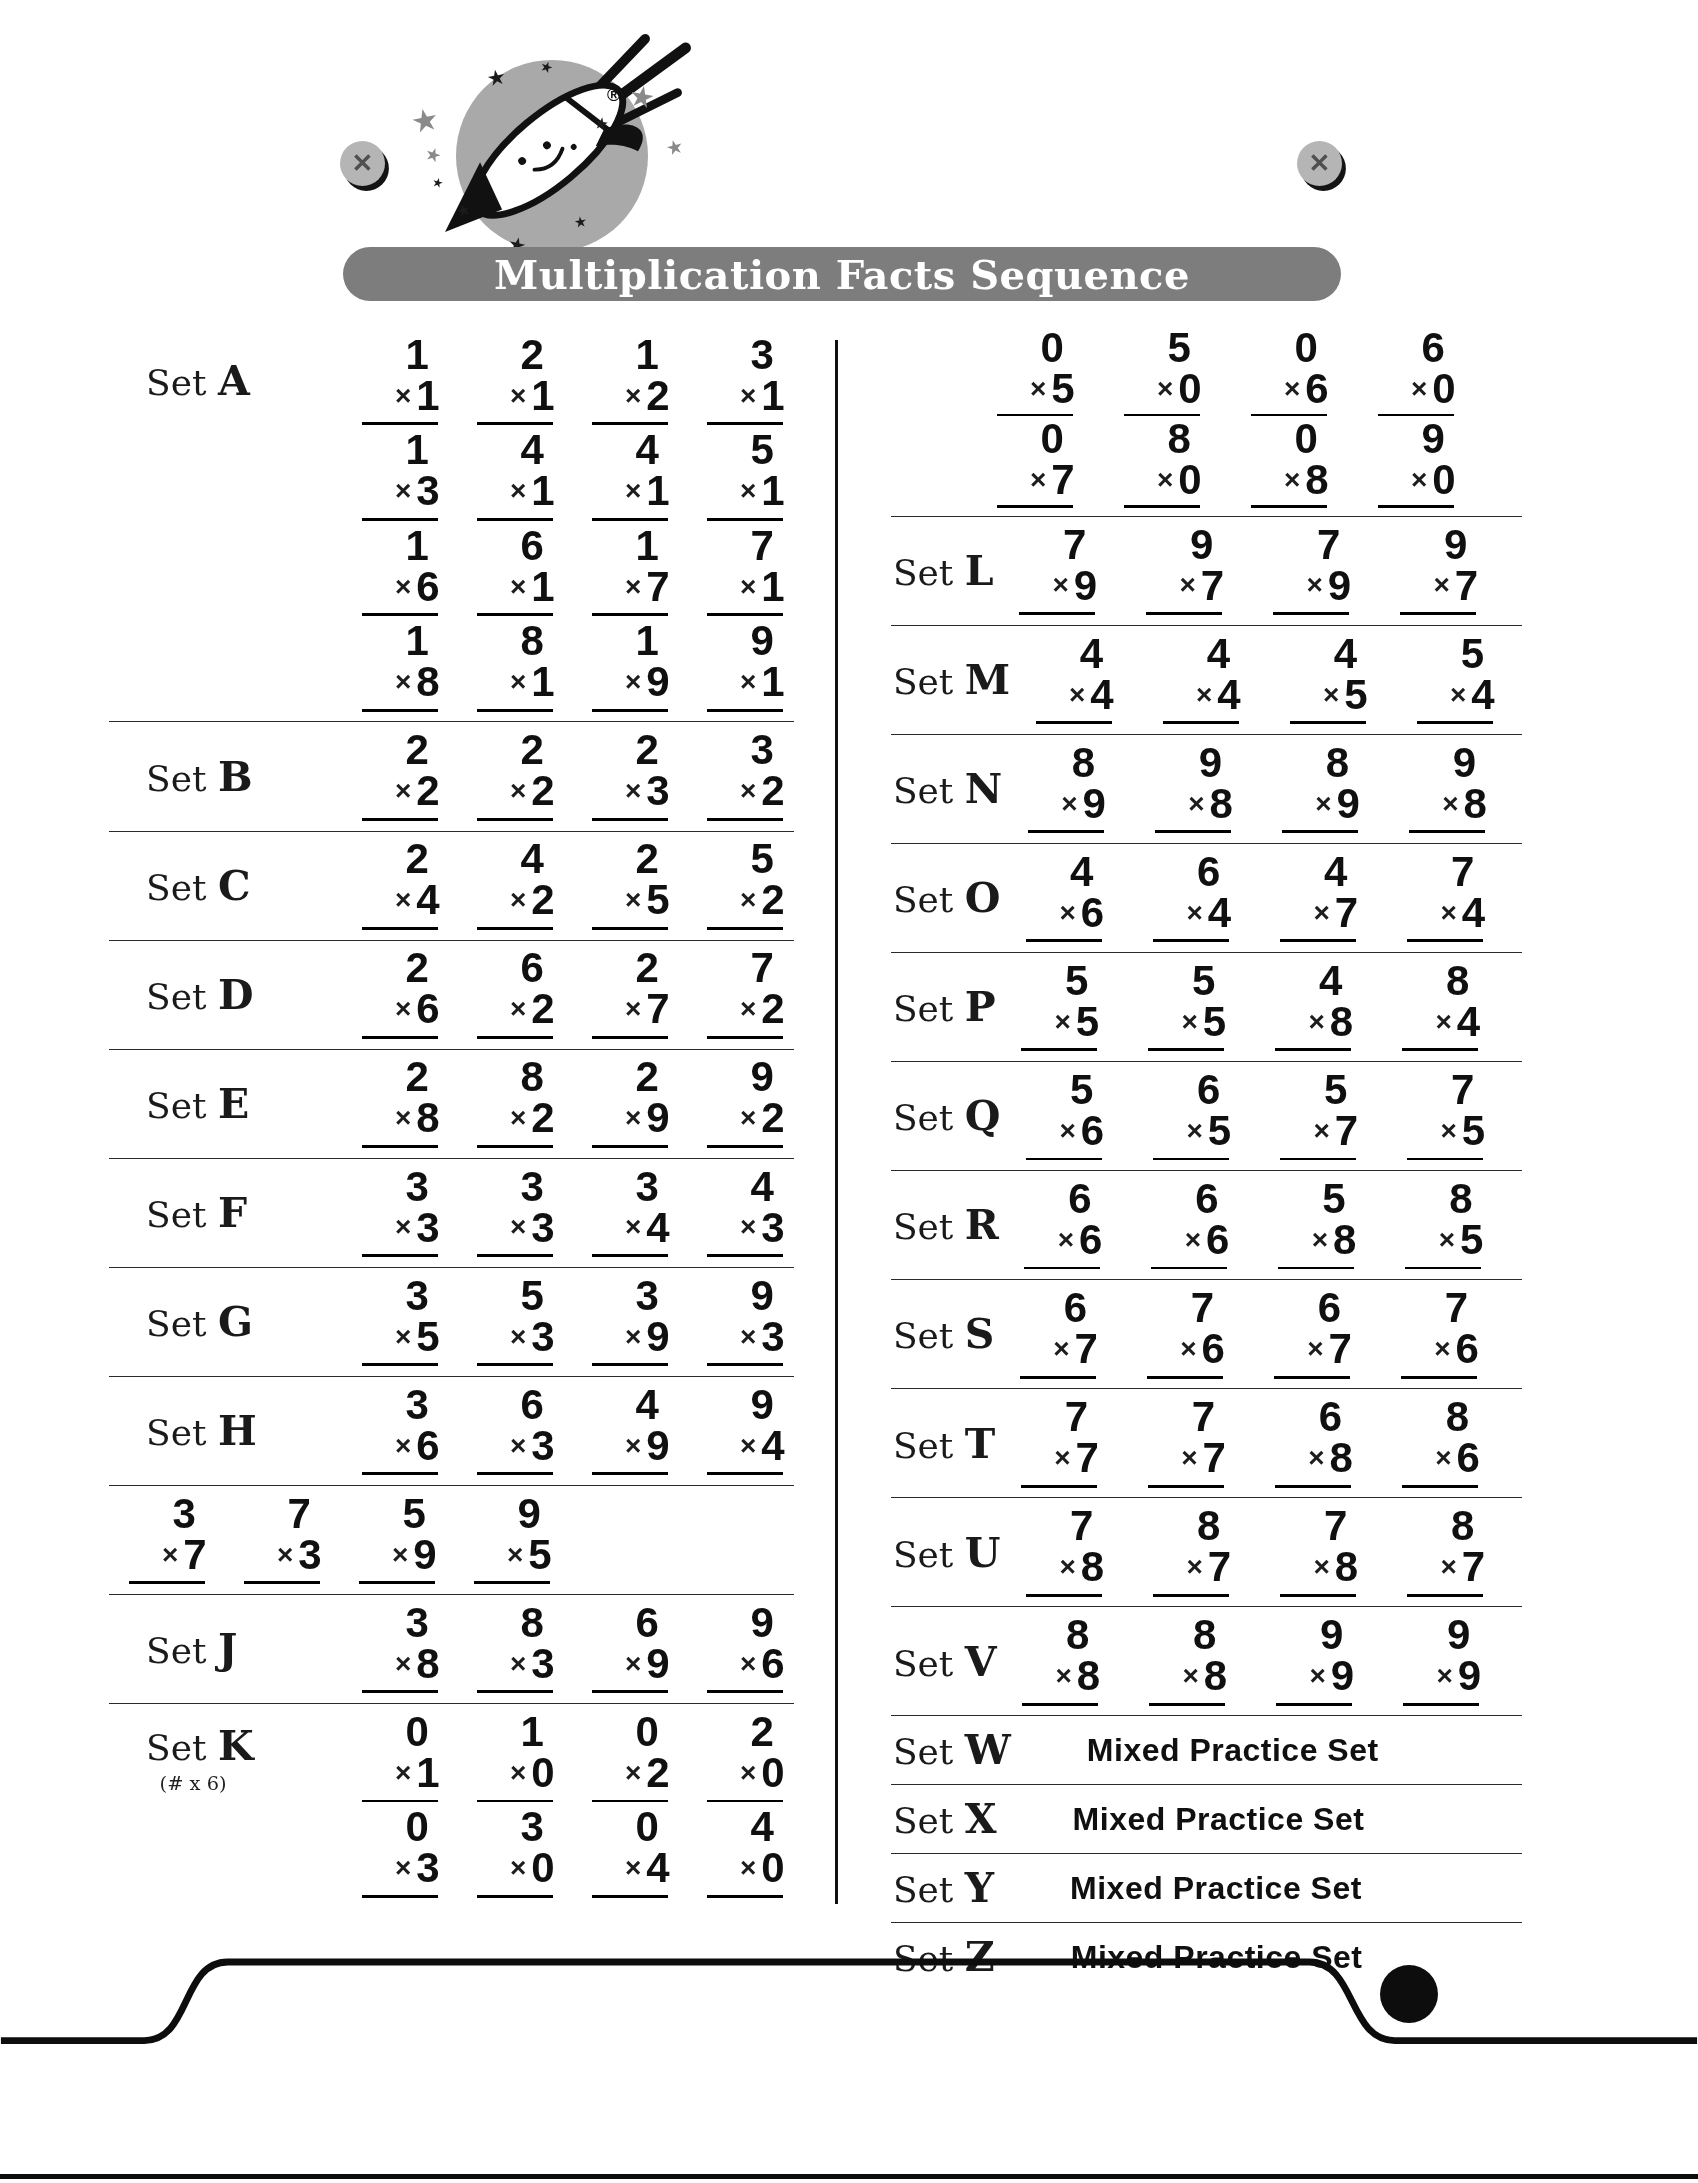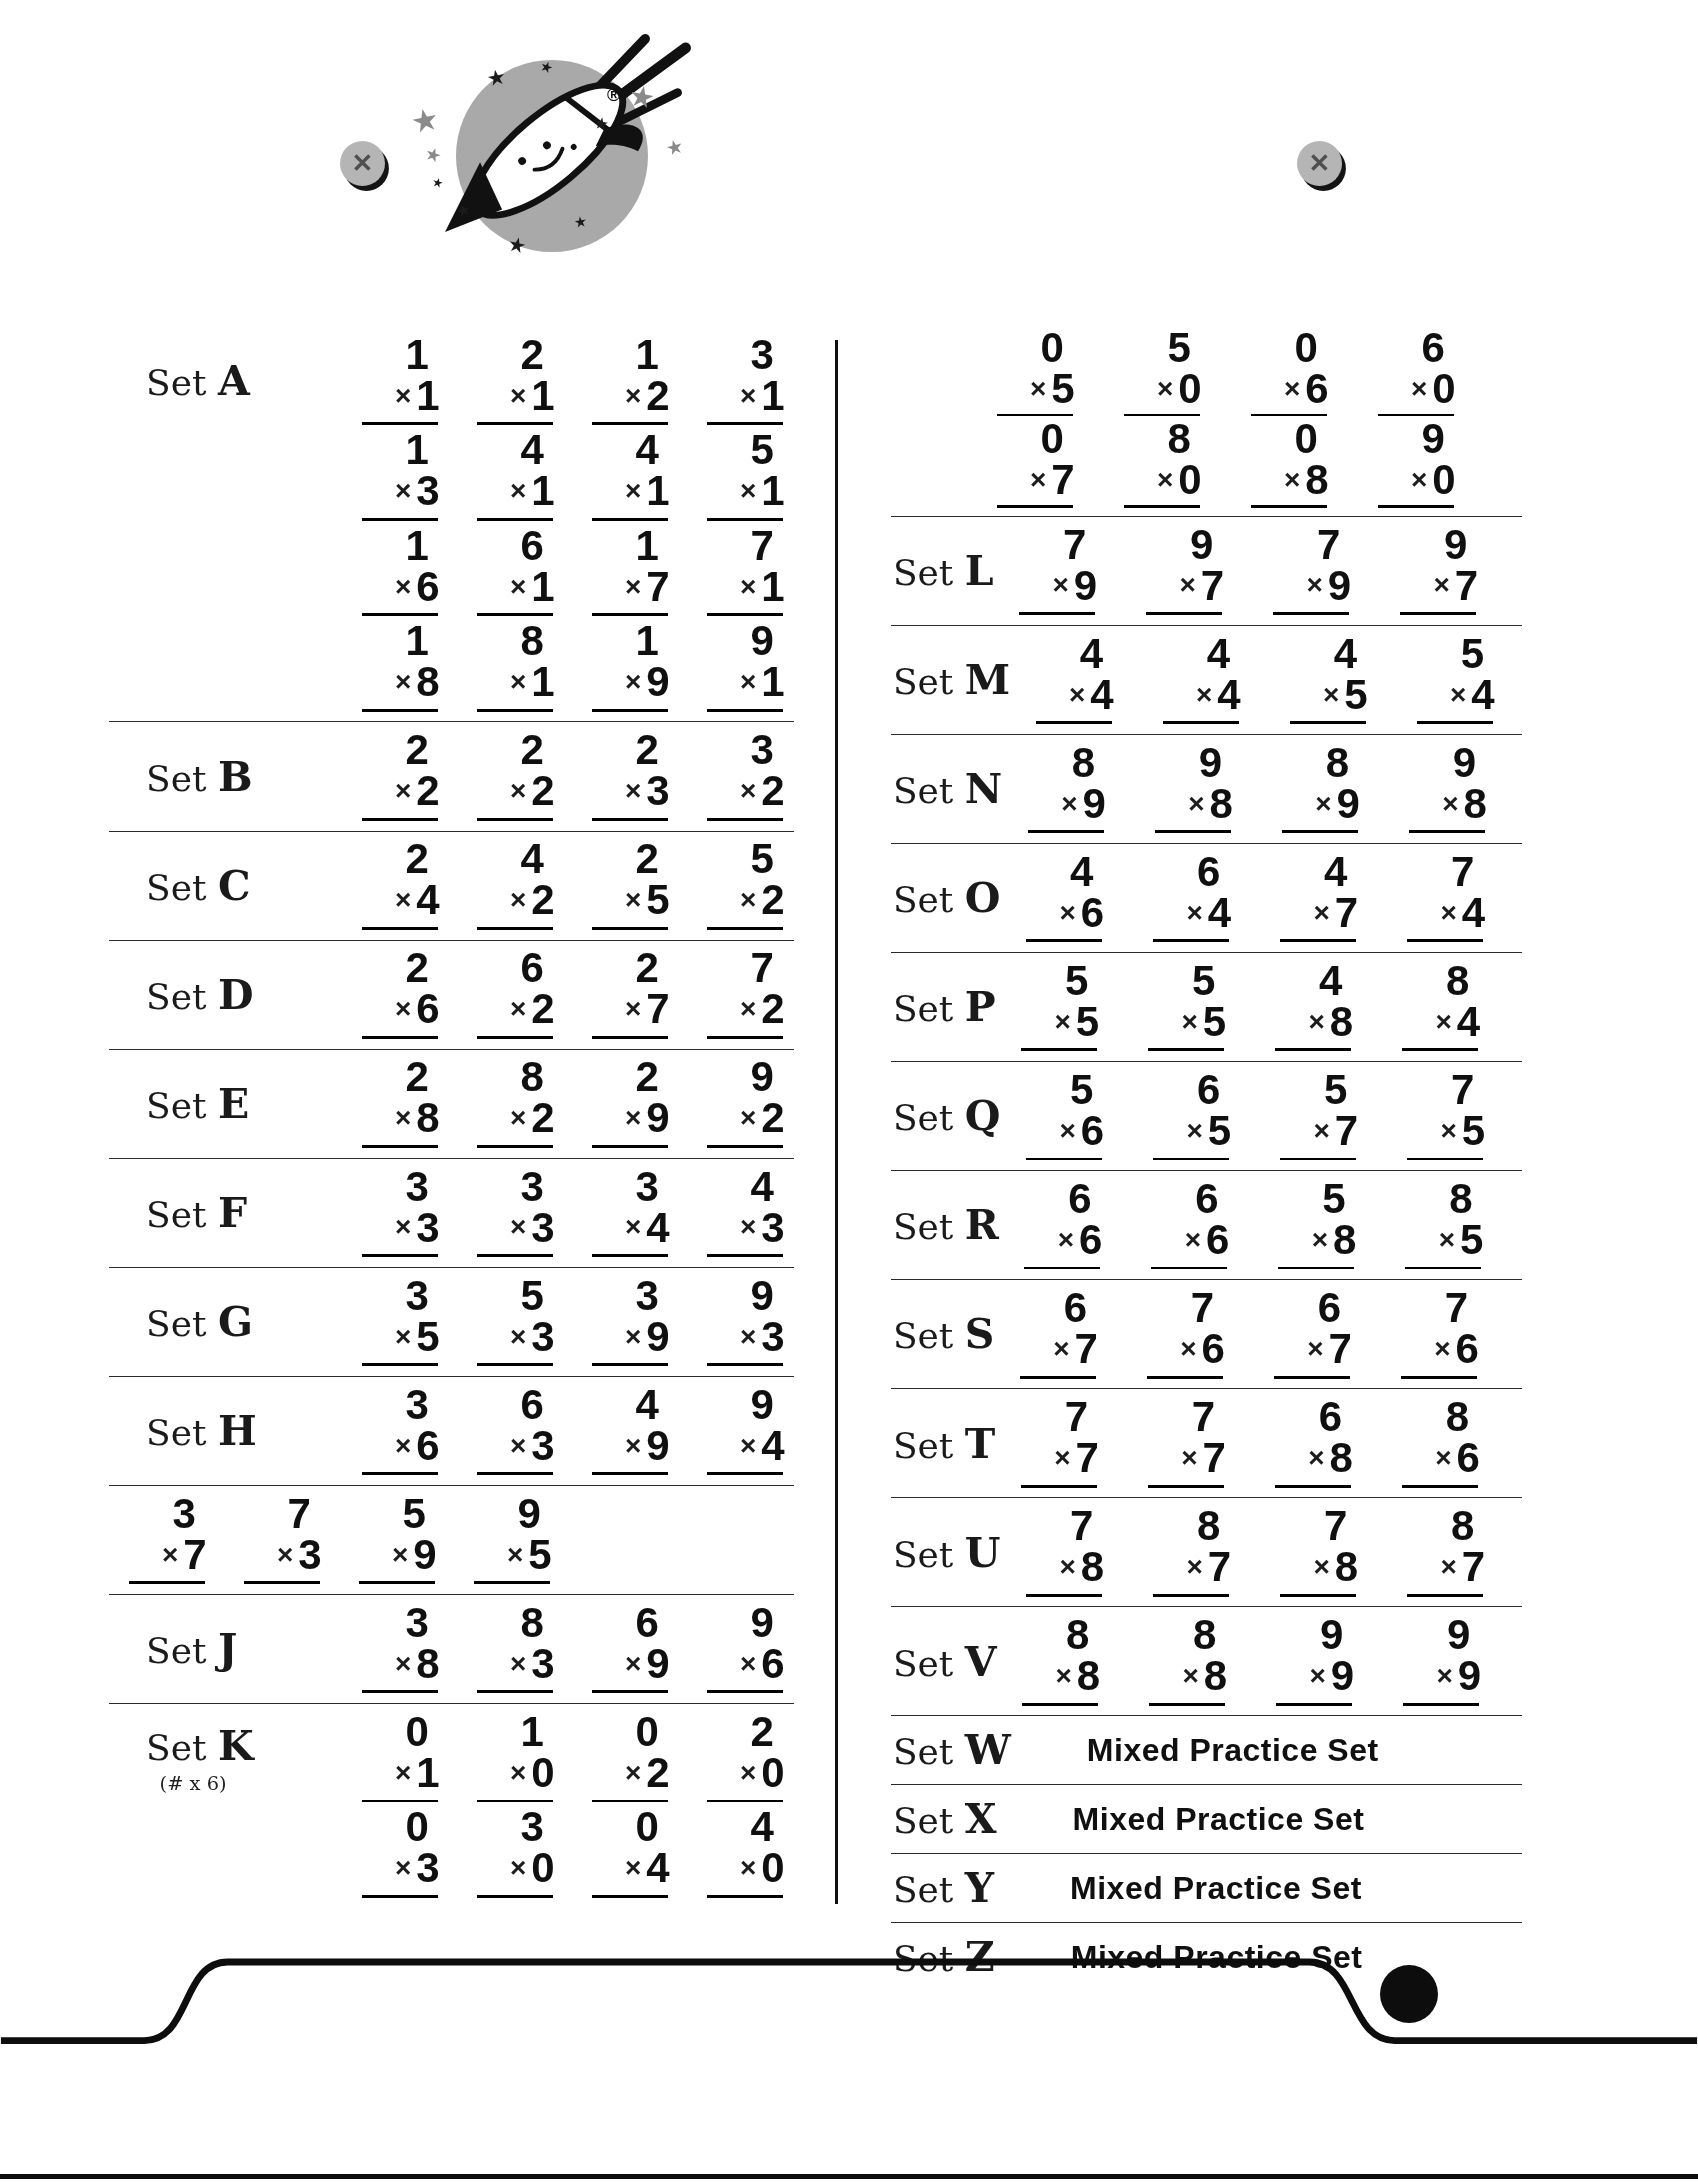--- a/index.html
+++ b/index.html
@@ -103,20 +103,23 @@
   <span class="star dark" style="left:574px; top:215px; font-size:14.6px; transform:rotate(-8deg);">★</span>
   <span class="star dark" style="left:432px; top:177px; font-size:12.6px; transform:rotate(14deg);">★</span>
 
   <div class="screw" style="left: 340px; top: 141px; background: rgb(181, 181, 181);">✕</div>
   <div class="screw" style="left: 1297px; top: 141px; background: rgb(181, 181, 181);">✕</div>
 
   <div class="title-line">
     <span class="reg">®</span>
   </div>
 
+  <div class="banner" style="background: rgb(125, 125, 125);">
+    <span>Multiplication Facts Sequence</span>
+  </div>
 
   <div class="col" id="left-col">
       <section class="set-block first">
         <div class="set-label">
           <div class="lab-line"><span class="set-word">Set</span> <span class="set-letter">A</span></div>
         </div>
         <div class="set-rows">
           <div class="prob-row">
             <div class="prob">
               <div class="ptop">1</div>

